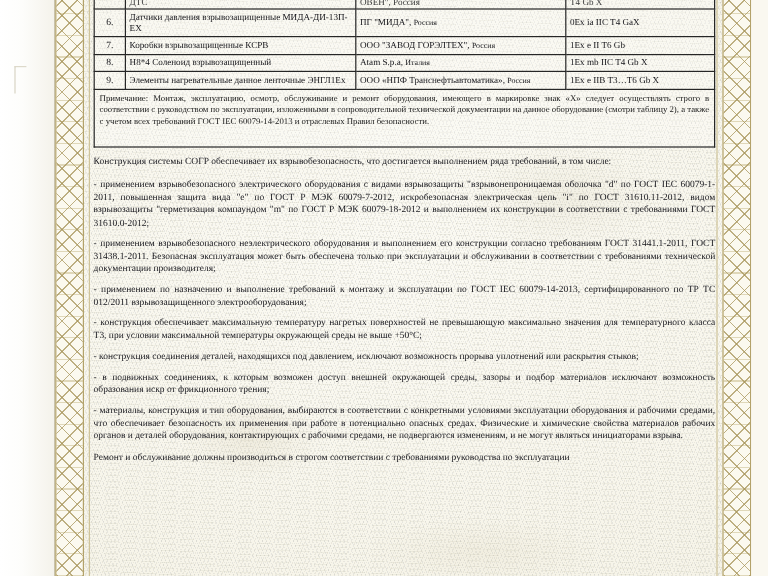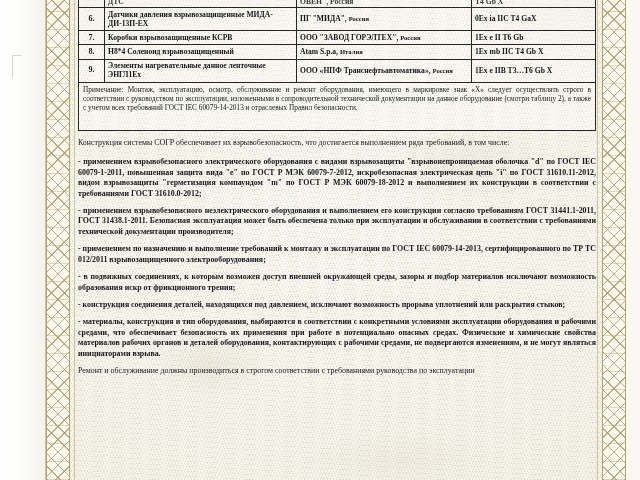--- a/index.html
+++ b/index.html
@@ -120,21 +120,20 @@
     table-layout: fixed;
     font-size: 7.6px;
     line-height: 1.22;
     background: rgba(255,255,255,0.30);
   }
   table.equip td {
     border: 1px solid #262626;
     padding: 1.5px 3px 2px 3px;
     vertical-align: middle;
     color: #15151a;
-    font-weight: bold;
   }
   td.col-num   { width: 19px; text-align: center; font-size: 8px; }
   td.col-name  { width: 185px; }
   td.col-maker { width: 168px; }
   td.col-mark  { }
 
   tr.clipped-row td {
     border-top: none;
     padding-top: 0;
     height: 5px;
@@ -162,21 +161,21 @@
 
   p.para {
     margin: 0 0 7px 0;
     font-size: 7.9px;
     line-height: 1.32;
     text-align: justify;
     text-justify: inter-word;
     color: #16161c;
   }
   p.para.intro { margin-bottom: 9px; }
-  p.para.bullet { text-indent: 0; font-weight: bold; }
+  p.para.bullet { text-indent: 0; }
   p.para.tail { margin-top: 2px; }
 
   
   .blotch {
     position: absolute;
     border-radius: 50%;
     pointer-events: none;
   }
   .b1 { left: 150px; top: 330px; width: 120px; height: 70px; background: radial-gradient(ellipse at center, rgba(205,195,165,0.22), rgba(255,255,255,0) 70%); }
   .b2 { left: 390px; top: 120px; width: 160px; height: 90px; background: radial-gradient(ellipse at center, rgba(205,198,170,0.18), rgba(255,255,255,0) 70%); }
@@ -251,20 +250,21 @@
     <div class="note-box">
       <span>Примечание:</span>
       <span>Монтаж, эксплуатацию, осмотр, обслуживание и ремонт оборудования, имеющего в маркировке знак «Х» следует осуществлять строго в соответствии с руководством по эксплуатации, изложенными в сопроводительной технической документации на данное оборудование (смотри таблицу 2), а также с учетом всех требований ГОСТ IEC 60079-14-2013 и отраслевых Правил безопасности.</span>
     </div>
 
     <div class="body-block">
       <p class="para intro">Конструкция системы СОГР обеспечивает их взрывобезопасность, что достигается выполнением ряда требований, в том числе:</p>
       <p class="para bullet">- применением взрывобезопасного электрического оборудования с видами взрывозащиты "взрывонепроницаемая оболочка "d" по ГОСТ IEC 60079-1-2011, повышенная защита вида "е" по ГОСТ Р МЭК 60079-7-2012, искробезопасная электрическая цепь "i" по ГОСТ 31610.11-2012, видом взрывозащиты "герметизация компаундом "m" по ГОСТ Р МЭК 60079-18-2012 и выполнением их конструкции в соответствии с требованиями ГОСТ 31610.0-2012;</p>
       <p class="para bullet">- применением взрывобезопасного неэлектрического оборудования и выполнением его конструкции согласно требованиям ГОСТ 31441.1-2011, ГОСТ 31438.1-2011. Безопасная эксплуатация может быть обеспечена только при эксплуатации и обслуживании в соответствии с требованиями технической документации производителя;</p>
       <p class="para bullet">- применением по назначению и выполнение требований к монтажу и эксплуатации по ГОСТ IEC 60079-14-2013, сертифицированного по ТР ТС 012/2011 взрывозащищенного электрооборудования;</p>
+      <p class="para bullet">- конструкция обеспечивает максимальную температуру нагретых поверхностей не превышающую максимально значения для температурного класса Т3, при условии максимальной температуры окружающей среды не выше +50°С;</p>
+      <p class="para bullet">- конструкция соединения деталей, находящихся под давлением, исключают возможность прорыва уплотнений или раскрытия стыков;</p>
       <p class="para bullet">- в подвижных соединениях, к которым возможен доступ внешней окружающей среды, зазоры и подбор материалов исключают возможность образования искр от фрикционного трения;</p>
-      <p class="para bullet">- конструкция соединения деталей, находящихся под давлением, исключают возможность прорыва уплотнений или раскрытия стыков;</p>
       <p class="para bullet">- материалы, конструкция и тип оборудования, выбираются в соответствии с конкретными условиями эксплуатации оборудования и рабочими средами, что обеспечивает безопасность их применения при работе в потенциально опасных средах. Физические и химические свойства материалов рабочих органов и деталей оборудования, контактирующих с рабочими средами, не подвергаются изменениям, и не могут являться инициаторами взрыва.</p>
       <p class="para tail">Ремонт и обслуживание должны производиться в строгом соответствии с требованиями руководства по эксплуатации</p>
     </div>
 
   </div>
 </div>
 
 </body></html>

